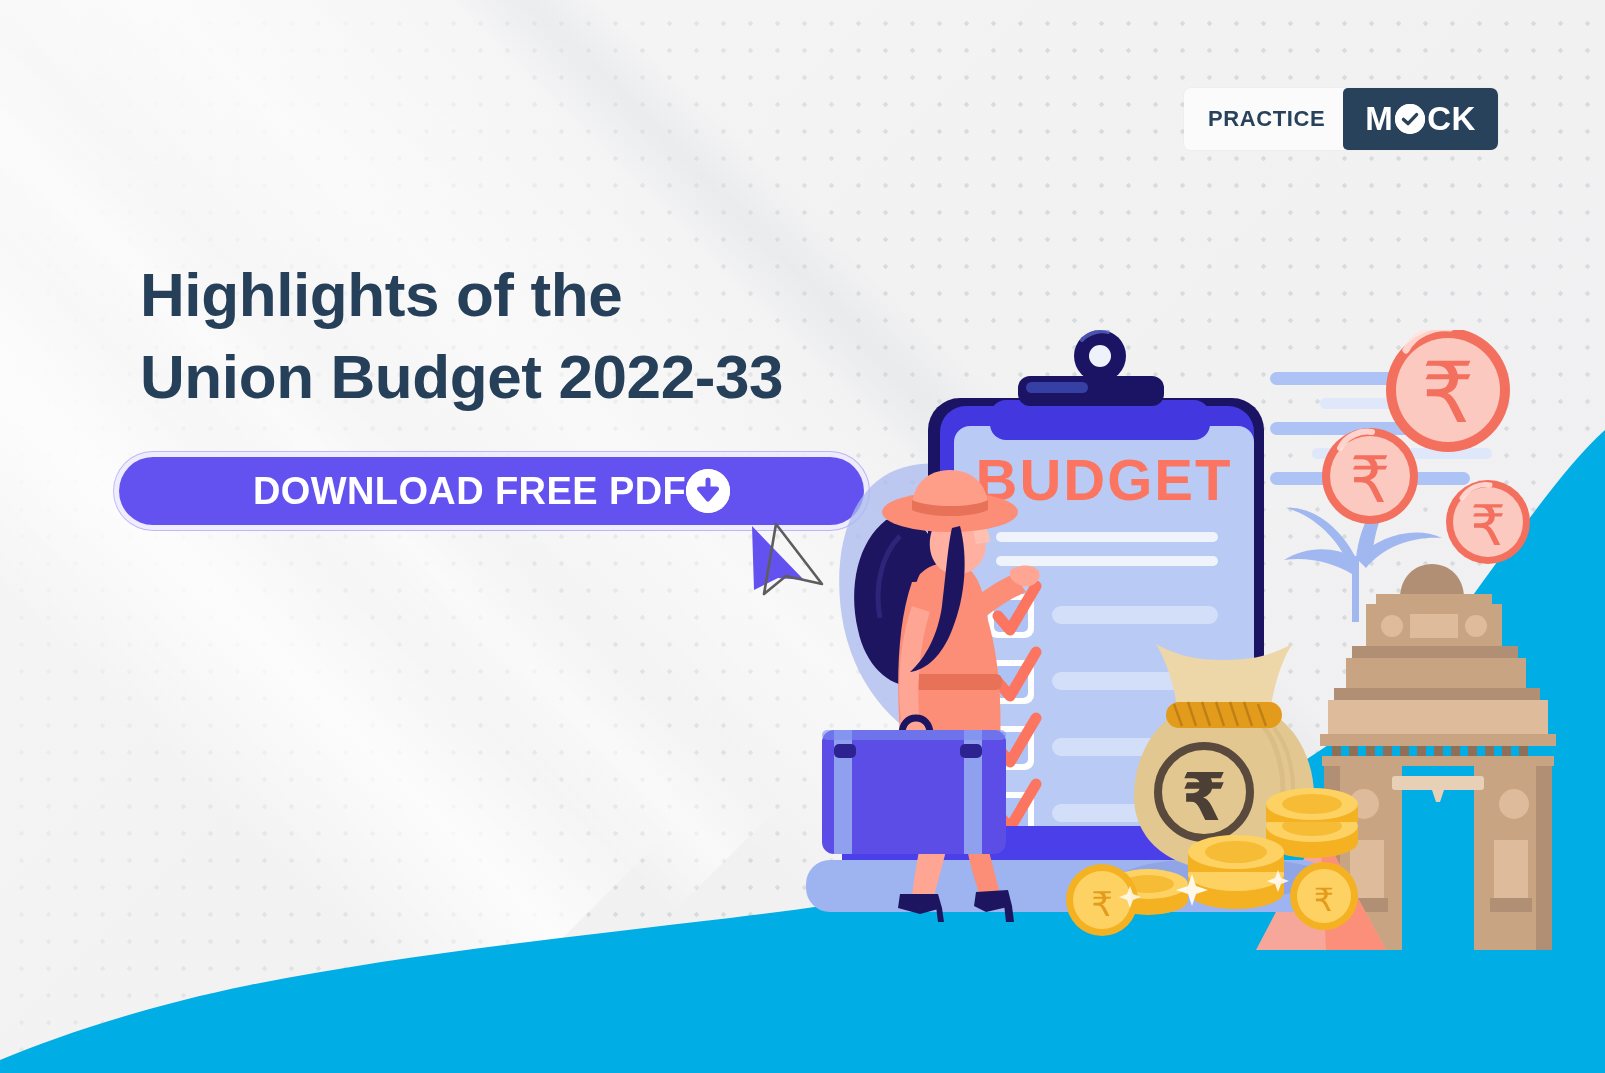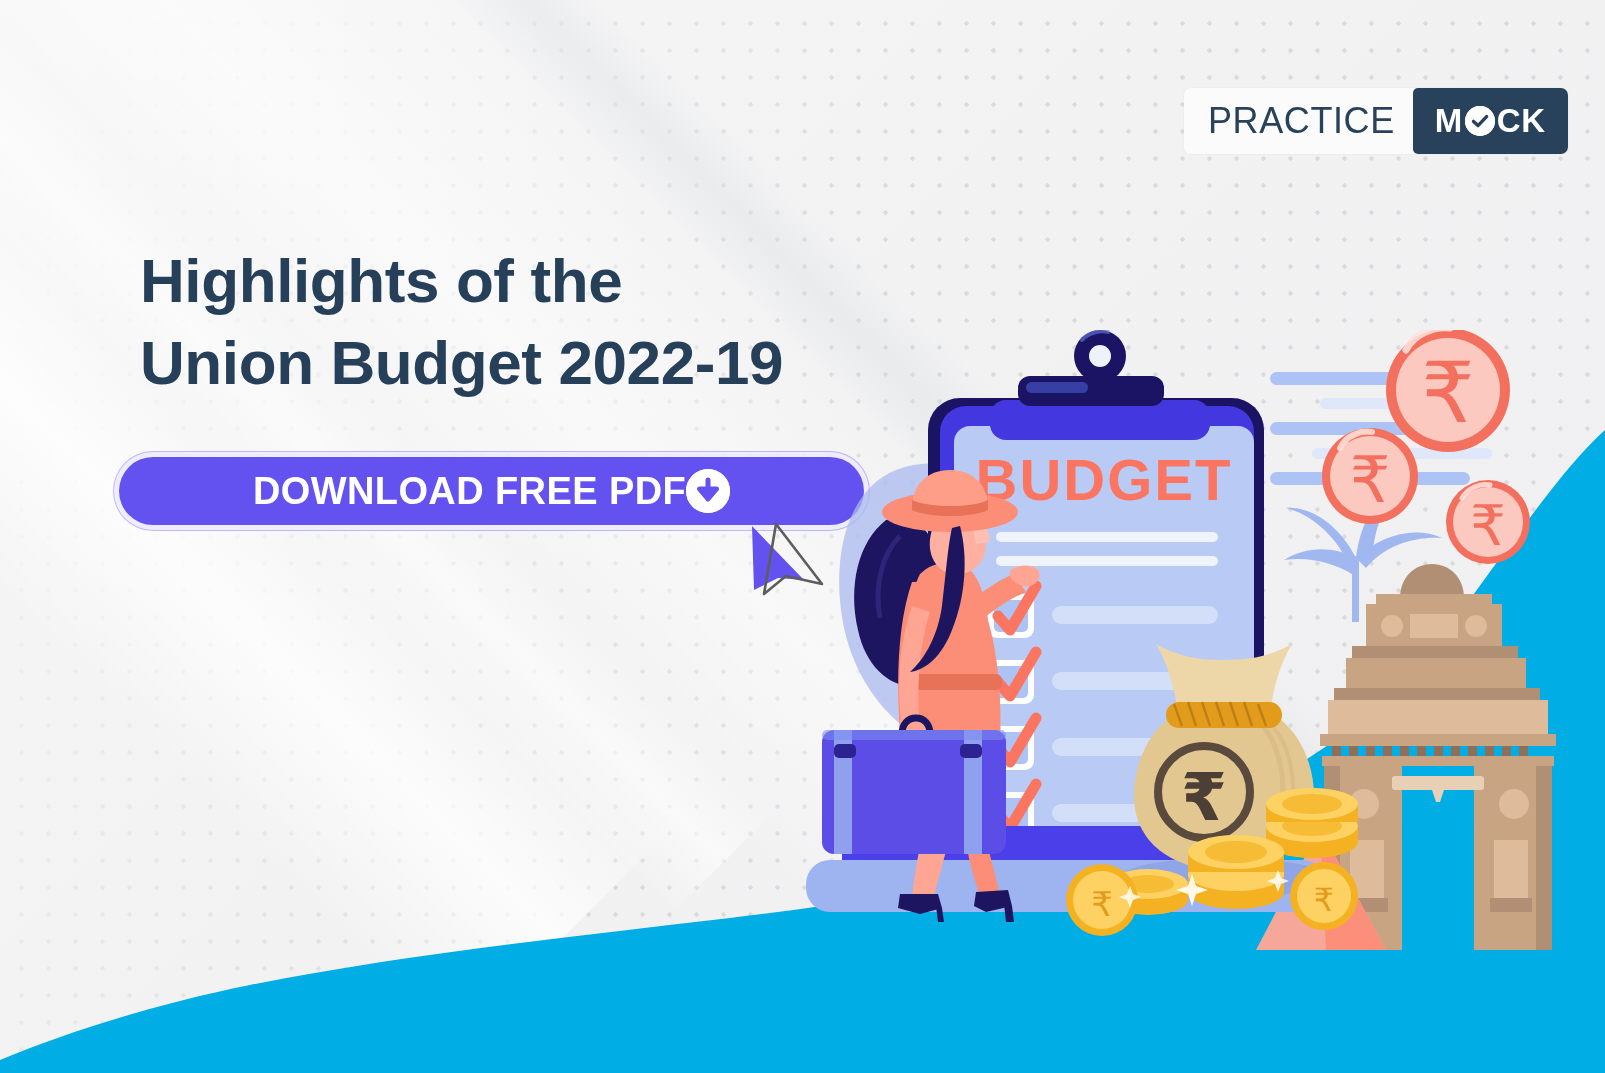--- a/index.html
+++ b/index.html
@@ -53,40 +53,40 @@
     display:flex; align-items:stretch;
     background:#fbfbfb;
     border-radius:7px;
     overflow:hidden;
     box-shadow:0 0 0 1px rgba(0,0,0,.015);
   }
   .logo-practice {
     display:flex; align-items:center;
     padding:12px 18px 12px 24px;
     color:#28425c;
-    font-size:36px; font-weight:400; letter-spacing:.6px;
+    font-size:22px; font-weight:700; letter-spacing:.6px;
   }
   .logo-mock {
     display:flex; align-items:center;
     background:#28425c;
     padding:12px 22px 12px 22px;
     color:#ffffff;
     font-size:33px; font-weight:800; letter-spacing:.5px;
     border-radius:5px;
   }
   .logo-mock .tick-o {
     display:inline-flex; align-items:center; justify-content:center;
     width:30px; height:30px; border-radius:50%;
     background:#ffffff; margin:0 2px;
   }
   .logo-mock .tick-o svg { display:block; }
 
   
   .headline {
-    position:absolute; left:140px; top:240px;
+    position:absolute; left:140px; top:254px;
     color:#27405a;
     font-size:62px; font-weight:700;
     line-height:1.33;
     letter-spacing:-.4px;
     white-space:nowrap;
   }
   .headline .l2 { display:block; }
 
   
   .cta {
@@ -149,21 +149,21 @@
           <circle cx="15" cy="15" r="15" fill="#ffffff"></circle>
           <path d="M8.5 15.4 L13 19.6 L21.6 10.6" fill="none" stroke="#28425c" stroke-width="3.4" stroke-linecap="round" stroke-linejoin="round"></path>
         </svg>
       </span>
       <span>CK</span>
     </div>
   </div>
 
   <h1 class="headline">
     <span class="l1">Highlights of the</span>
-    <span class="l2">Union Budget 2022-19</span>
+    <span class="l2">Union Budget 2022-33</span>
   </h1>
 
   <button class="cta">
     <span class="cta-label">DOWNLOAD FREE PDF</span>
     <span class="cta-icon">
       <svg width="44" height="44" viewBox="0 0 44 44">
         <circle cx="22" cy="22" r="22" fill="#ffffff"></circle>
         <path d="M22 11 L22 25 M22 30 L13.5 20 L30.5 20 Z" fill="#6352f0" stroke="#6352f0" stroke-width="5" stroke-linecap="round" stroke-linejoin="round"></path>
       </svg>
     </span>

